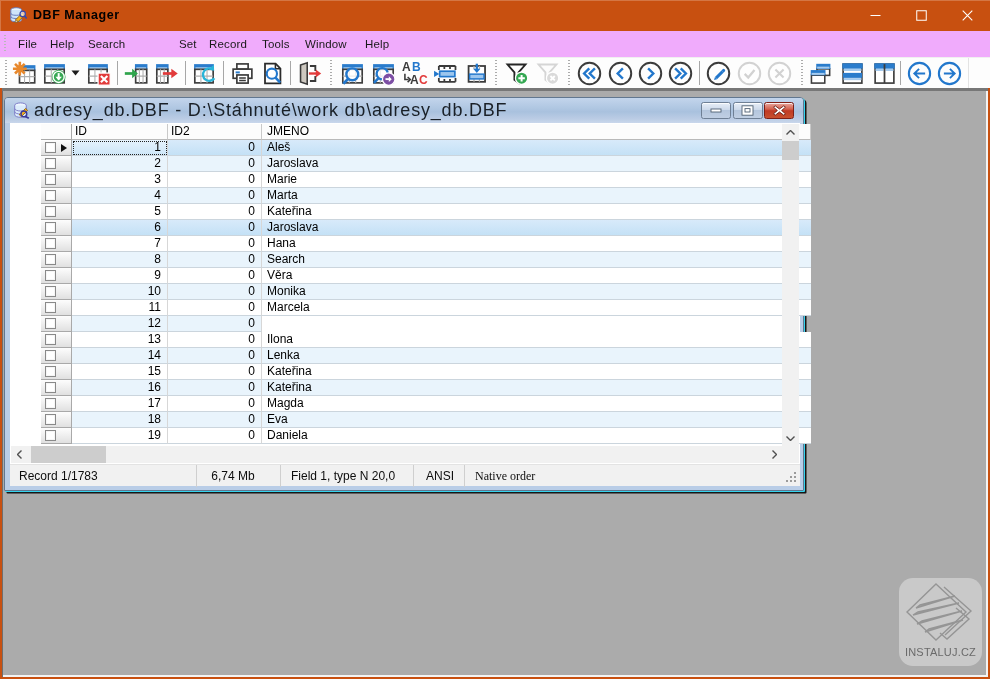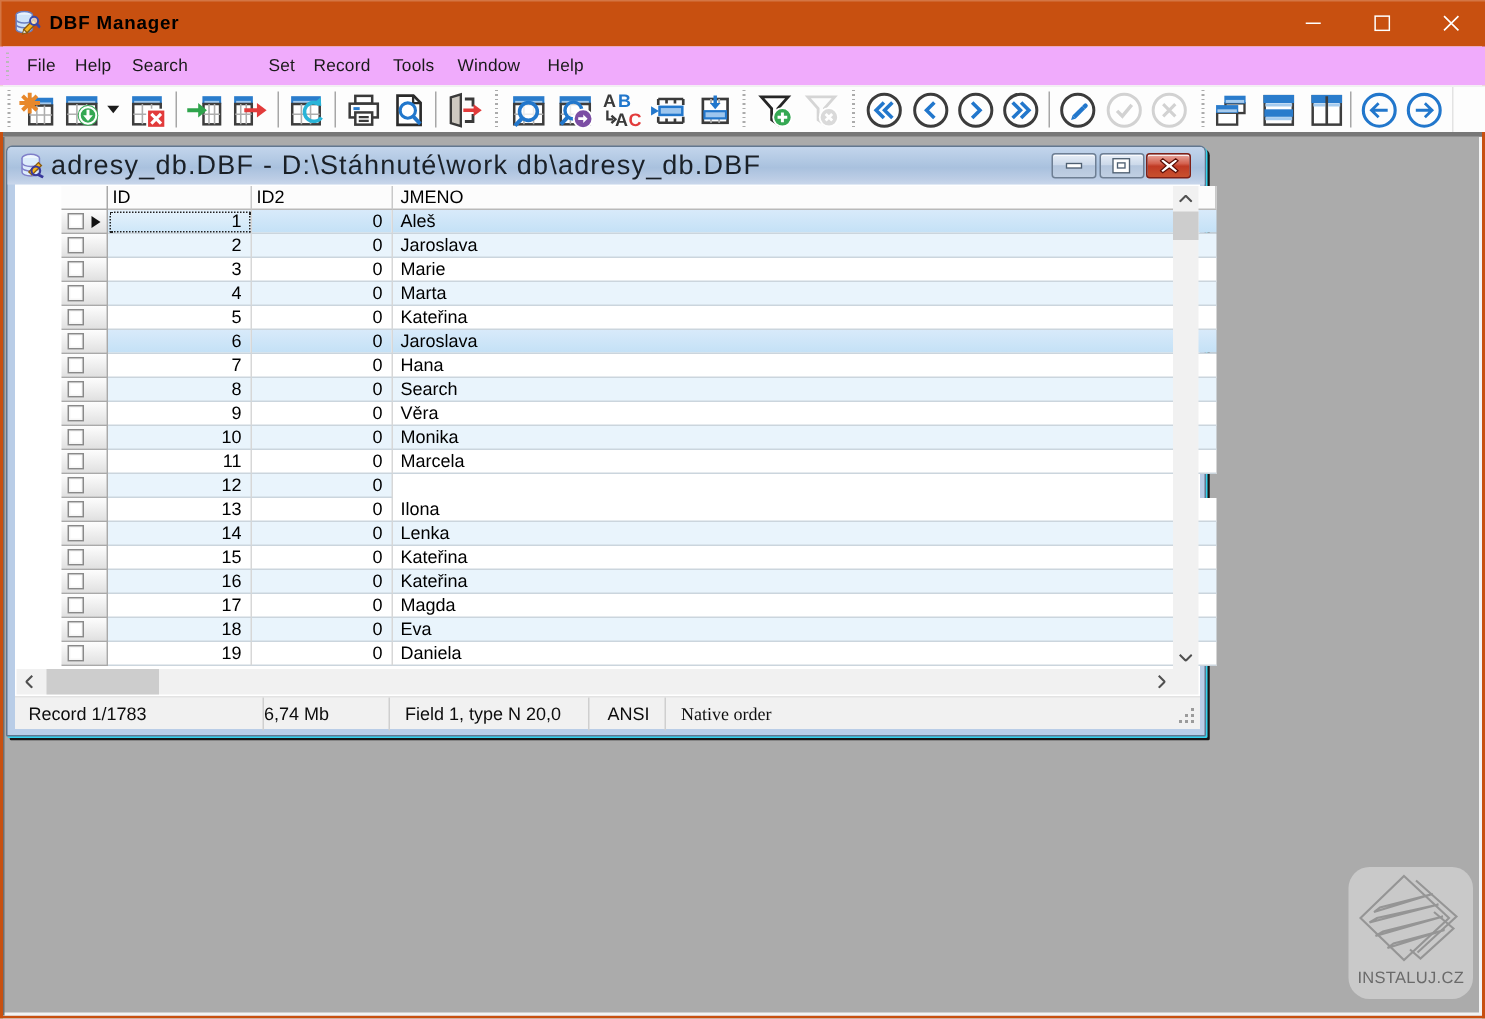--- a/index.html
+++ b/index.html
@@ -96,21 +96,21 @@
   .hsb .thumb { position:absolute; left:20px; top:0; width:75px; height:17px; background:#cdcdcd; }
   .sb-corner { position:absolute; right:1px; bottom:1px; width:17px; height:17px; background:#f1f1f1; }
   .arr { display:flex; align-items:center; justify-content:center; height:100%; width:100%; }
 
   
   .statusbar { position:absolute; left:5px; top:366px; width:790px; height:22px; background:#f1f1f1;
                border-top:1px solid #e3e3e3; display:flex; align-items:center; font-size:12px; color:#0d0d0d; }
   .sp { height:22px; line-height:22px; position:relative; }
   .sp + .sp { border-left:1px solid #cfcfcf; }
   .sp1 { width:165px; padding-left:9px; }
-  .sp2 { width:84px; text-align:left; padding-right:11px; }
+  .sp2 { width:84px; text-align:center; padding-right:11px;margin-left:21px; }
   .sp3 { width:133px; padding-left:10px; }
   .sp4 { width:51px; padding-left:12px; }
   .sp5 { flex:1; padding-left:10px;font-family:Liberation Serif, serif; }
   .grip { position:absolute; right:3px; bottom:3px; width:12px; height:12px; }
 
   svg { display:block; }
 </style>
 </head>
 <body>
 

